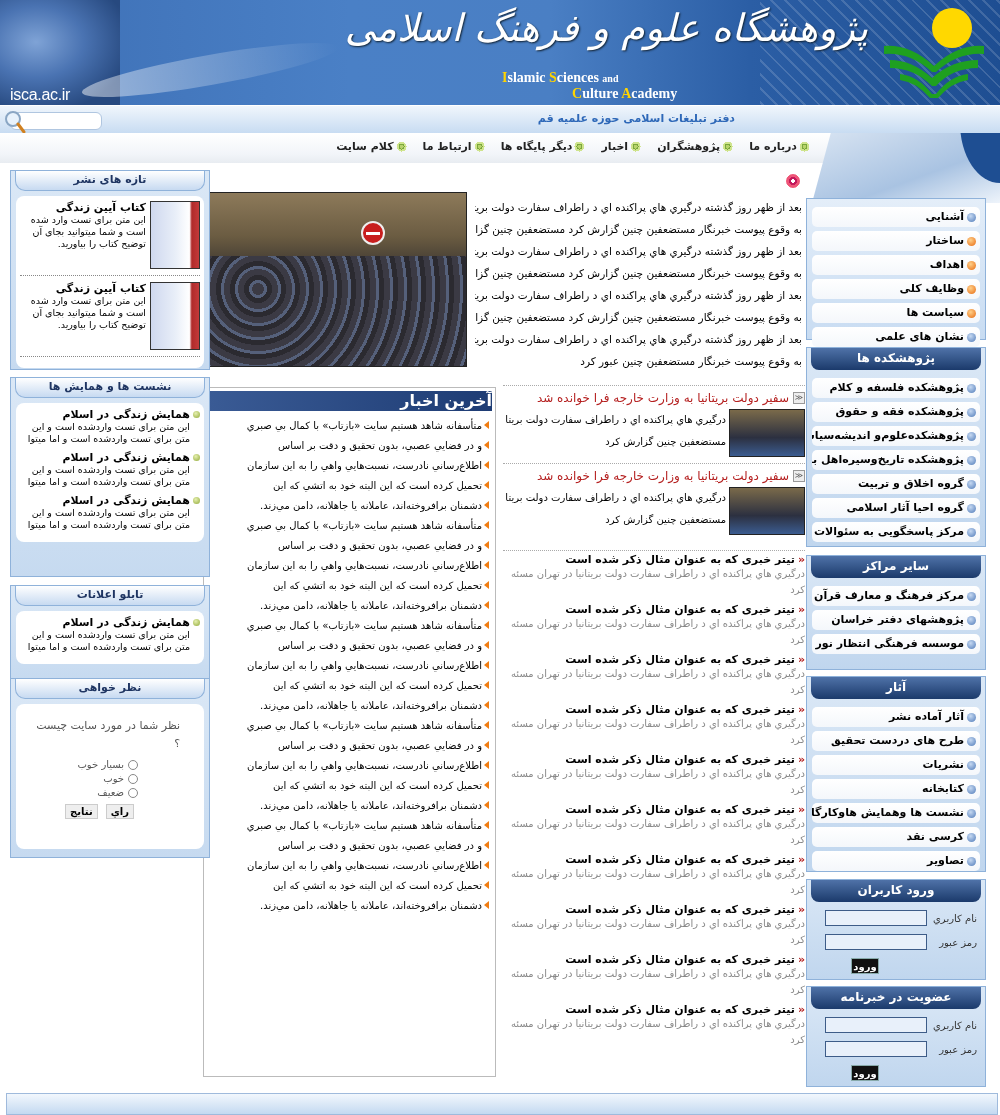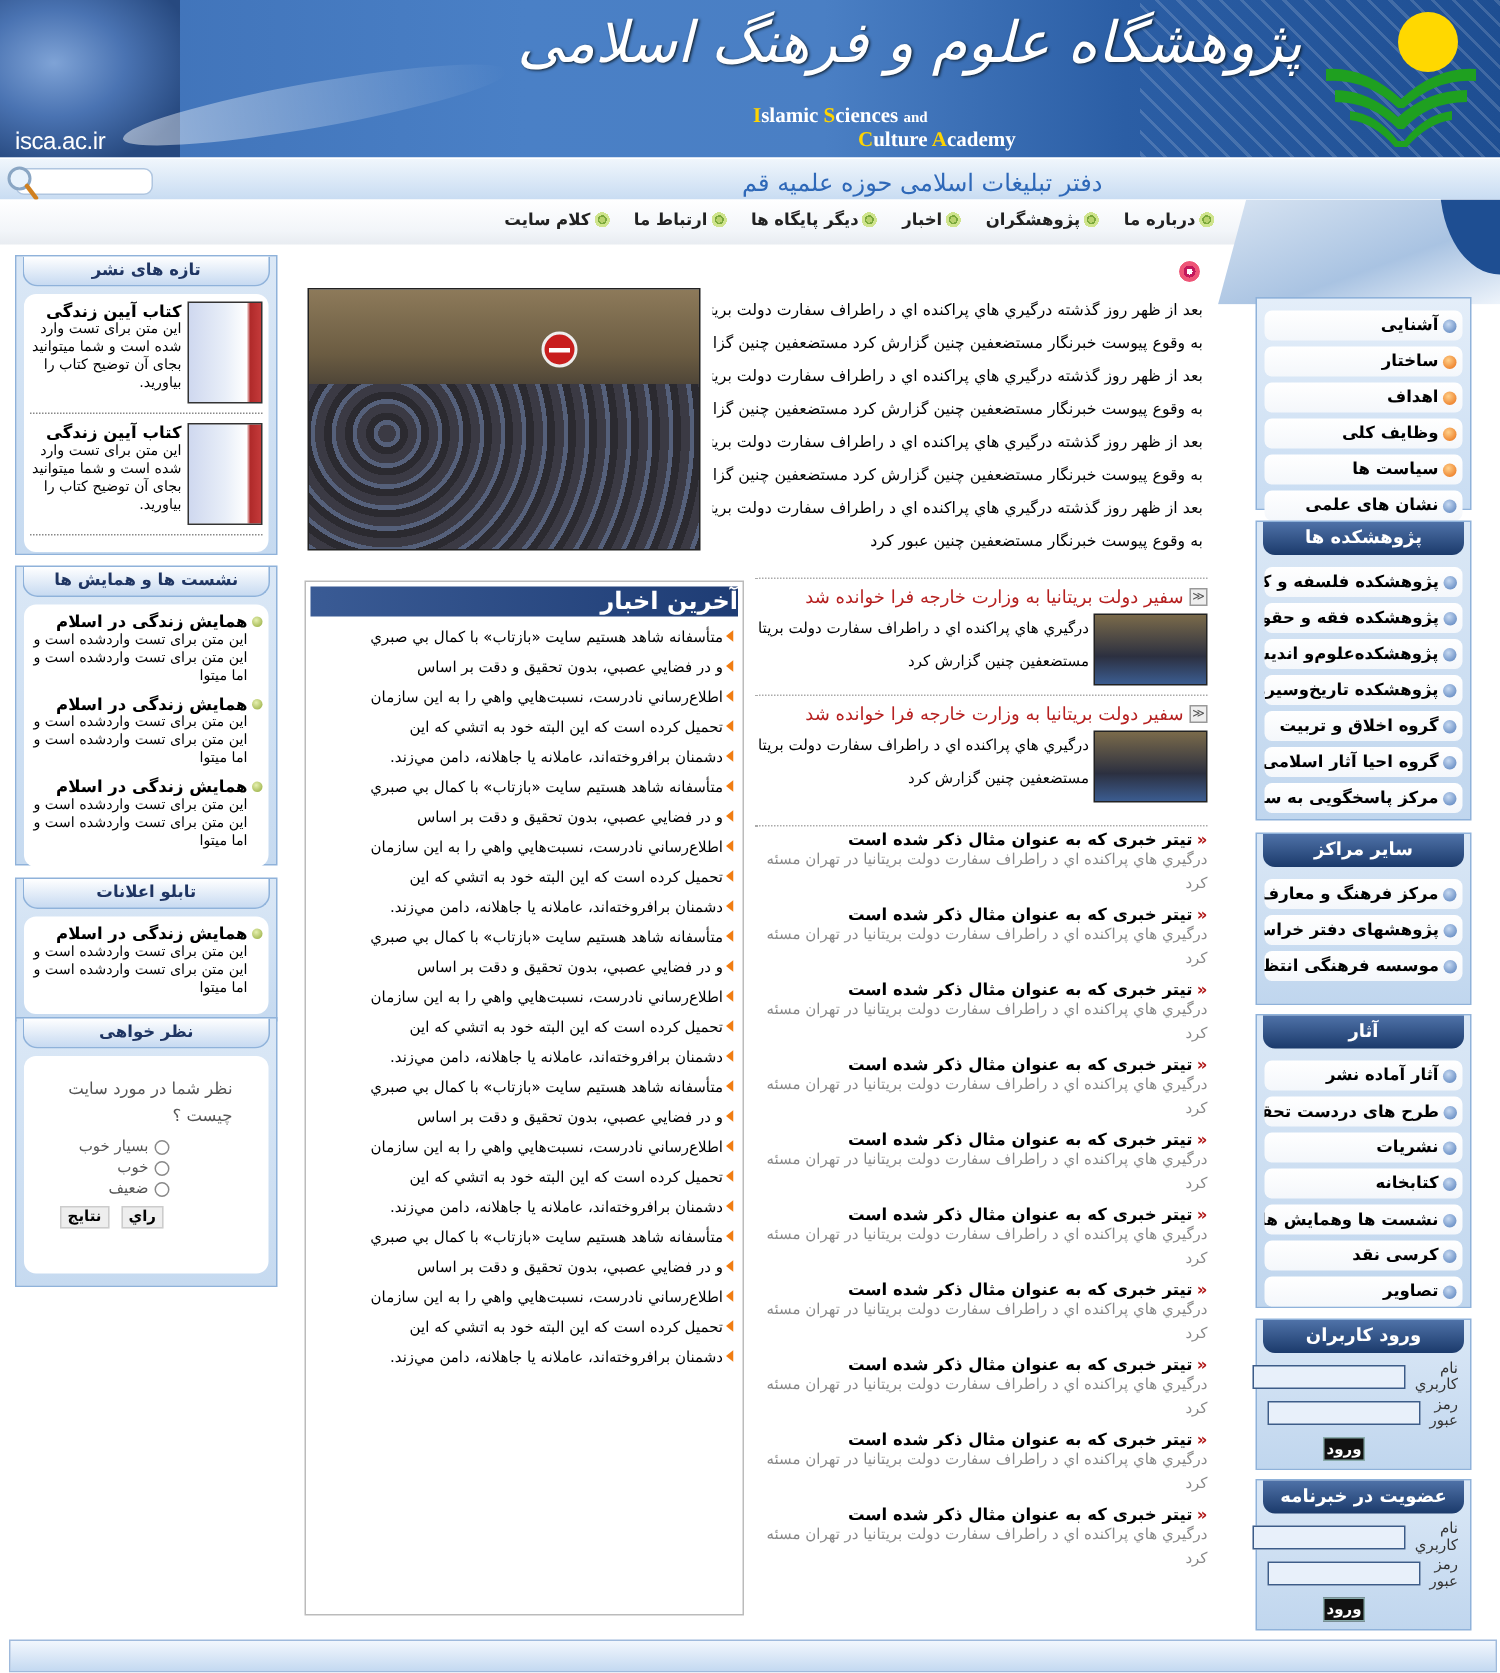--- a/index.html
+++ b/index.html
@@ -11,32 +11,32 @@
 #header .streak{position:absolute;left:80px;top:55px;width:260px;height:30px;background:linear-gradient(90deg,rgba(255,255,255,.8),rgba(255,255,255,0));transform:rotate(-10deg);border-radius:50%;opacity:.6}
 #header .domain{position:absolute;left:10px;top:86px;color:#fff;font-family:"Liberation Sans",sans-serif;font-size:16px;letter-spacing:-.3px}
 #header .title-fa{position:absolute;left:498px;top:6px;width:370px;text-align:center;color:#fff;font-family:"DejaVu Serif",serif;font-size:38px;font-style:italic;direction:rtl;text-shadow:1px 1px 2px #123;white-space:nowrap}
 #header .title-en{position:absolute;left:502px;top:70px;color:#fff;font-family:"Liberation Serif",serif;font-size:14px;line-height:15px;font-weight:bold}
 #header .title-en .y{color:#ffd400}
 #header .title-en .l2{padding-left:70px}
 #header .logo{position:absolute;left:880px;top:6px;width:108px;height:92px}
 #header .pattern{position:absolute;left:760px;top:0;width:240px;height:160px;opacity:.15;background:repeating-linear-gradient(45deg,#fff 0 2px,transparent 2px 10px)}
 
 #searchbar{position:absolute;left:0;top:105px;width:1000px;height:28px;background:linear-gradient(#f0f6fc,#c8dcf2);border-top:1px solid #fff}
-#searchbar .slogan{position:absolute;right:265px;top:6px;color:#2e68b8;font-size:16px;font-weight:normal;direction:rtl}
+#searchbar .slogan{position:absolute;right:265px;top:6px;color:#2e68b8;font-size:11px;font-weight:bold;direction:rtl}
 #search-input{position:absolute;left:10px;top:6px;width:92px;height:18px;border:1px solid #b0c6e0;border-radius:6px;background:#fff}
 #search-icon{position:absolute;left:4px;top:4px;width:22px;height:24px}
 
 #nav{position:absolute;left:0;top:133px;width:1000px;height:30px;background:linear-gradient(#fff,#f2f5f9 70%,#e8ecf1)}
 #nav ul{list-style:none;position:absolute;right:190px;top:7px;direction:rtl;display:flex;gap:16px}
 #nav li{font-size:11px;font-weight:bold;color:#222;display:flex;align-items:center;gap:2px;white-space:nowrap}
 .flower{display:inline-block;width:11px;height:11px;border-radius:50%;background:radial-gradient(circle,#b8d26c 0 2px,#7aa83a 2px 3px,#cfe48d 3px 5px,transparent 5px)}
 #corner{position:absolute;left:812px;top:133px;width:188px;height:70px;background:linear-gradient(160deg,#d8e4f2 0%,#a9c3e2 60%,#eef4fb 100%);clip-path:polygon(10% 0,100% 0,100% 100%,0 100%)}
 #corner:after{content:"";position:absolute;right:0;top:-10px;width:40px;height:60px;background:#1e4e92;border-radius:0 0 0 100%}
 
-.rbox{position:absolute;left:837px;width:144px;background:linear-gradient(#dbe8f6,#c0d6ee);border:1px solid #8fb2da}
+.rbox{position:absolute;left:806px;width:180px;background:linear-gradient(#dbe8f6,#c0d6ee);border:1px solid #8fb2da}
 .rbox .hdr{height:22px;margin:0 4px;background:linear-gradient(#4f72a8,#1b3a6b);border-radius:0 0 8px 8px;color:#fff;font-weight:bold;font-size:12px;text-align:center;line-height:21px;direction:rtl}
 .rbox ul{list-style:none;padding:8px 5px 4px}
 .rbox li{height:20px;margin-bottom:4px;background:linear-gradient(#fff,#f4f7fb);border-radius:5px;direction:rtl;text-align:right;padding-right:4px;font-size:11px;font-weight:bold;line-height:20px;white-space:nowrap;overflow:hidden;display:flex;align-items:center;gap:3px}
 .bullet-blue{display:inline-block;width:9px;height:9px;border-radius:50%;background:radial-gradient(circle at 40% 35%,#c6d9f2,#4f7ab8);flex:none}
 .bullet-orange{display:inline-block;width:9px;height:9px;border-radius:50%;background:radial-gradient(circle at 40% 35%,#ffd08a,#e86a10);flex:none}
 .rform{padding:8px 8px 4px;direction:rtl}
 .rform .row{display:flex;align-items:center;justify-content:flex-start;gap:6px;margin-bottom:8px;height:16px}
 .rform label{width:44px;font-size:10px;color:#333;text-align:right}
 .rform input{width:102px;height:16px;border:1px solid #3d5c88;background:#e8f0fa}
 .rform .btn{display:block;margin:0 auto 0 36px;width:28px;height:16px;background:#111;color:#fff;font-size:10px;font-weight:bold;text-align:center;line-height:16px;border:1px solid #8aa}
@@ -62,21 +62,21 @@
 .news-item .t .ico{width:12px;height:12px;border:1px solid #999;background:#eee;font-size:8px;line-height:10px;text-align:center;color:#555}
 .news-item .body{display:flex;direction:rtl;margin-top:4px;gap:3px}
 .news-item .thumb{width:76px;height:48px;border:1px solid #222;background:linear-gradient(#7a6a4a,#2c3040 60%,#3b5c90);flex:none}
 .news-item .txt{direction:rtl;text-align:right;font-size:10px;line-height:22px}
 #brief-list{position:absolute;left:503px;top:550px;width:302px;border-top:1px dotted #aaa}
 .brief{padding-top:2px;height:50px}
 .brief .bt{direction:rtl;text-align:right;font-size:11px;font-weight:bold;display:flex;gap:3px;align-items:center}
 .brief .bt .dchev{color:#b01818;font-size:11px;font-weight:bold}
 .brief .bd{direction:rtl;text-align:right;color:#888;font-size:10px;line-height:16px}
 
-.lbox{position:absolute;left:10px;width:175px;border:1px solid #8fb2da;background:linear-gradient(#dbe8f6,#c6daf0)}
+.lbox{position:absolute;left:10px;width:200px;border:1px solid #8fb2da;background:linear-gradient(#dbe8f6,#c6daf0)}
 .lbox .hdr{height:20px;margin:0 4px;background:linear-gradient(#fff,#c7daf1);border:1px solid #8fb2da;border-top:none;border-radius:0 0 10px 10px;color:#1f3562;font-size:11px;font-weight:bold;text-align:center;line-height:18px;direction:rtl}
 .lbox .inner{margin:5px;background:#fff;border-radius:8px;padding:5px 4px}
 .book{display:flex;direction:rtl;gap:4px;padding-bottom:6px;margin-bottom:6px;border-bottom:1px dotted #888}
 .book .cover{width:50px;height:68px;flex:none;border:1px solid #333;background:linear-gradient(90deg,#cfd8ef 0%,#e8eef8 50%,#fff 80%,#b02a2a 85%,#c43a3a 100%)}
 .book .bt{font-weight:bold;font-size:11px}
 .book .bd{font-size:9.5px;line-height:12px}
 .evt{direction:rtl;text-align:right;margin-bottom:6px}
 .evt .et{font-weight:bold;font-size:11px;display:flex;align-items:center;gap:3px}
 .evt .ed{font-size:9.5px;line-height:12px;padding-right:10px}
 .dot-green{display:inline-block;width:7px;height:7px;border-radius:50%;background:radial-gradient(circle at 40% 35%,#e6f0b0,#90a838);flex:none}

